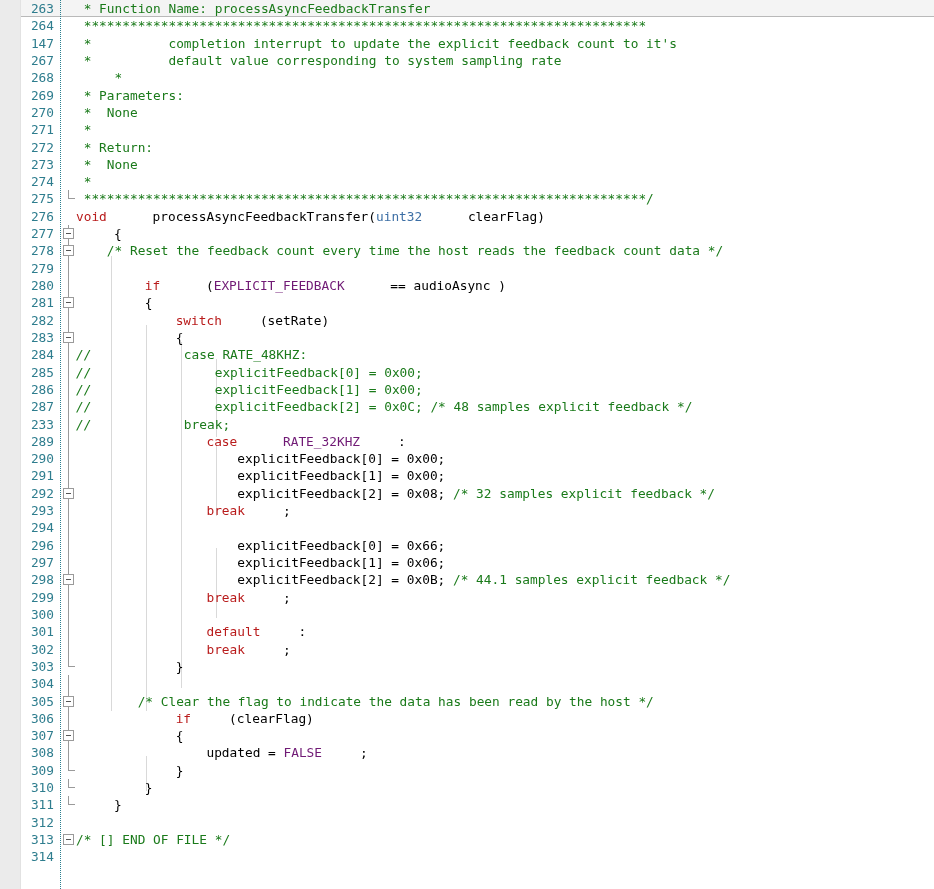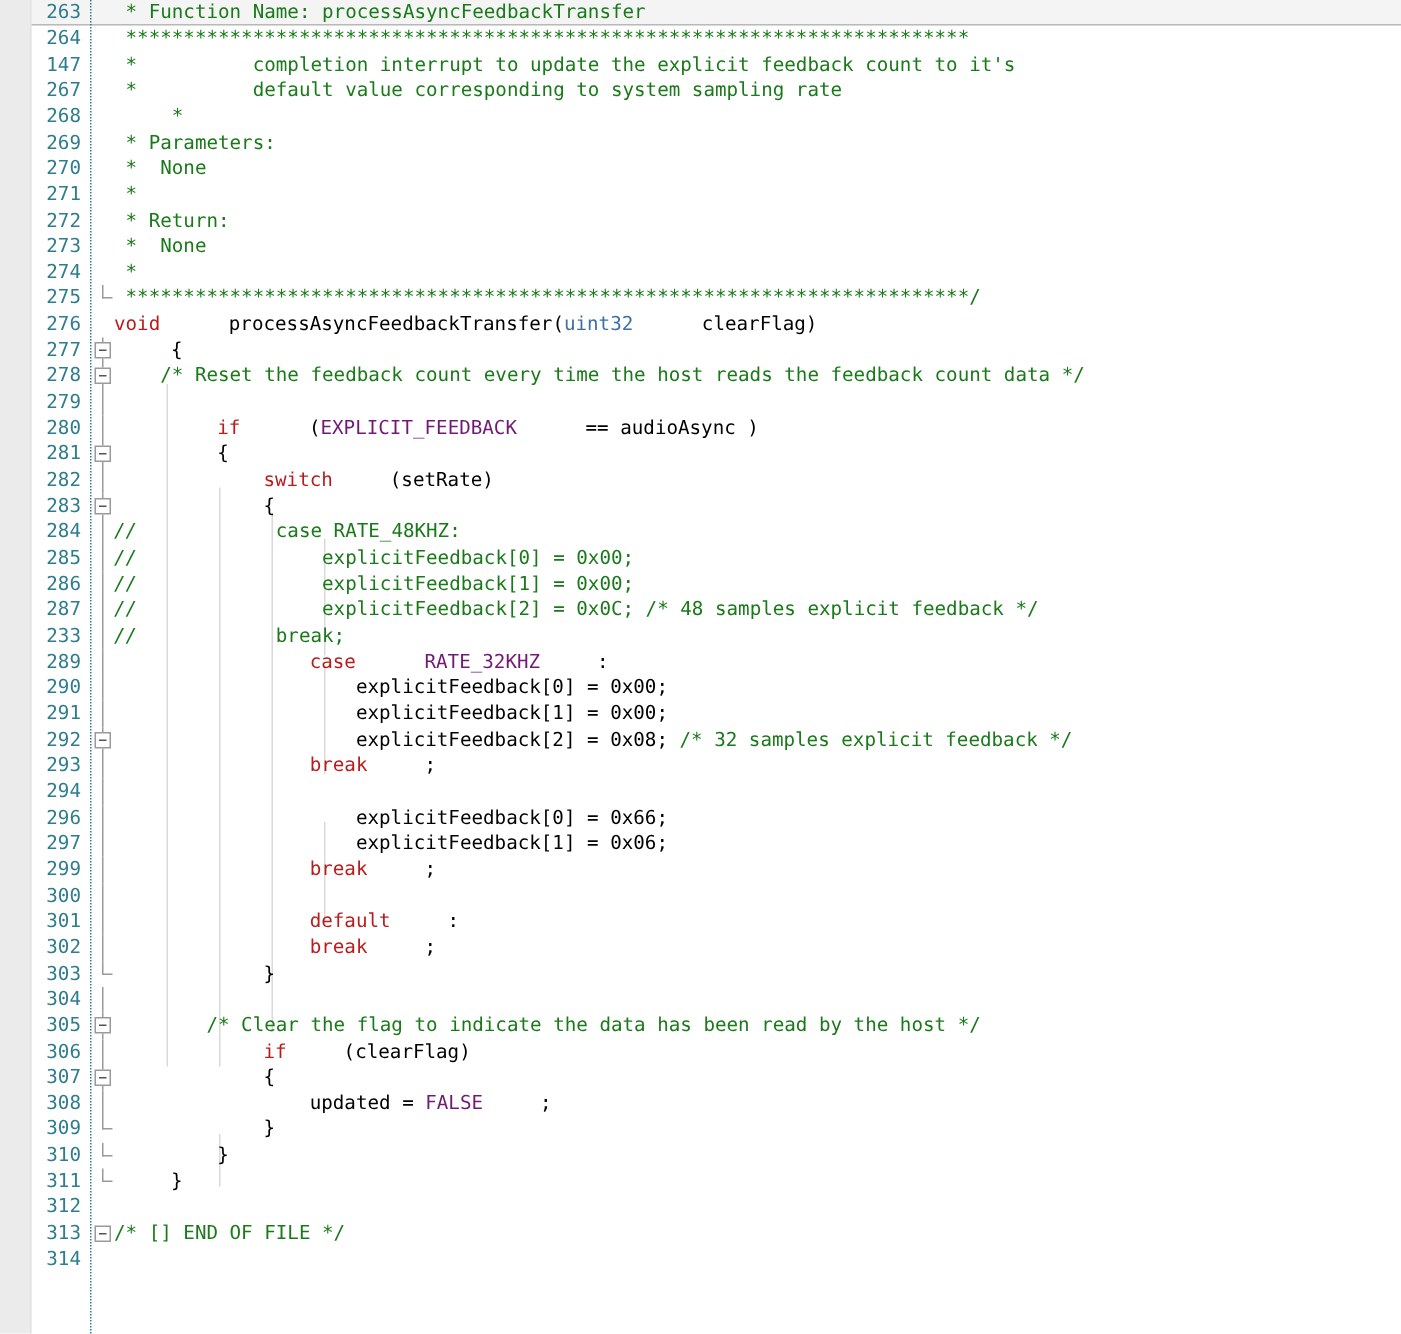--- a/index.html
+++ b/index.html
@@ -134,20 +134,21 @@
       <div class="row"><div class="lnum">287</div><div class="fold"><span class="vline"></span></div><div class="code"><span class="cmt-it">//</span><span class="cmt">                explicitFeedback[2] = 0x0C; /* 48 samples explicit feedback */</span></div></div>
       <div class="row"><div class="lnum">233</div><div class="fold"><span class="vline"></span></div><div class="code"><span class="cmt-it">//</span><span class="cmt">            break;</span></div></div>
       <div class="row"><div class="lnum">289</div><div class="fold"><span class="vline"></span></div><div class="code"><span class="pl">            </span><span class="kw">case</span><span class="pl"> </span><span class="mac">RATE_32KHZ</span><span class="pl">:</span></div></div>
       <div class="row"><div class="lnum">290</div><div class="fold"><span class="vline"></span></div><div class="code"><span class="pl">                explicitFeedback[0] = 0x00;</span></div></div>
       <div class="row"><div class="lnum">291</div><div class="fold"><span class="vline"></span></div><div class="code"><span class="pl">                explicitFeedback[1] = 0x00;</span></div></div>
       <div class="row"><div class="lnum">292</div><div class="fold"><span class="vline"></span><span class="box"></span></div><div class="code"><span class="pl">                explicitFeedback[2] = 0x08; </span><span class="cmt">/* 32 samples explicit feedback */</span></div></div>
       <div class="row"><div class="lnum">293</div><div class="fold"><span class="vline"></span></div><div class="code"><span class="pl">            </span><span class="kw">break</span><span class="pl">;</span></div></div>
       <div class="row"><div class="lnum">294</div><div class="fold"><span class="vline"></span></div><div class="code"><span class="pl"></span></div></div>
       <div class="row"><div class="lnum">296</div><div class="fold"><span class="vline"></span></div><div class="code"><span class="pl">                explicitFeedback[0] = 0x66;</span></div></div>
       <div class="row"><div class="lnum">297</div><div class="fold"><span class="vline"></span></div><div class="code"><span class="pl">                explicitFeedback[1] = 0x06;</span></div></div>
+      <div class="row"><div class="lnum">298</div><div class="fold"><span class="vline"></span><span class="box"></span></div><div class="code"><span class="pl">                explicitFeedback[2] = 0x0B; </span><span class="cmt">/* 44.1 samples explicit feedback */</span></div></div>
       <div class="row"><div class="lnum">299</div><div class="fold"><span class="vline"></span></div><div class="code"><span class="pl">            </span><span class="kw">break</span><span class="pl">;</span></div></div>
       <div class="row"><div class="lnum">300</div><div class="fold"><span class="vline"></span></div><div class="code"><span class="pl"></span></div></div>
       <div class="row"><div class="lnum">301</div><div class="fold"><span class="vline"></span></div><div class="code"><span class="pl">            </span><span class="kw">default</span><span class="pl">:</span></div></div>
       <div class="row"><div class="lnum">302</div><div class="fold"><span class="vline"></span></div><div class="code"><span class="pl">            </span><span class="kw">break</span><span class="pl">;</span></div></div>
       <div class="row"><div class="lnum">303</div><div class="fold"><span class="vline half-top"></span><span class="elbow"></span></div><div class="code"><span class="pl">        }</span></div></div>
       <div class="row"><div class="lnum">304</div><div class="fold"><span class="vline"></span></div><div class="code"><span class="pl"></span></div></div>
       <div class="row"><div class="lnum">305</div><div class="fold"><span class="vline"></span><span class="box"></span></div><div class="code"><span class="cmt">        /* Clear the flag to indicate the data has been read by the host */</span></div></div>
       <div class="row"><div class="lnum">306</div><div class="fold"><span class="vline"></span></div><div class="code"><span class="pl">        </span><span class="kw">if</span><span class="pl">(clearFlag)</span></div></div>
       <div class="row"><div class="lnum">307</div><div class="fold"><span class="vline"></span><span class="box"></span></div><div class="code"><span class="pl">        {</span></div></div>
       <div class="row"><div class="lnum">308</div><div class="fold"><span class="vline"></span></div><div class="code"><span class="pl">            updated = </span><span class="mac">FALSE</span><span class="pl">;</span></div></div>

